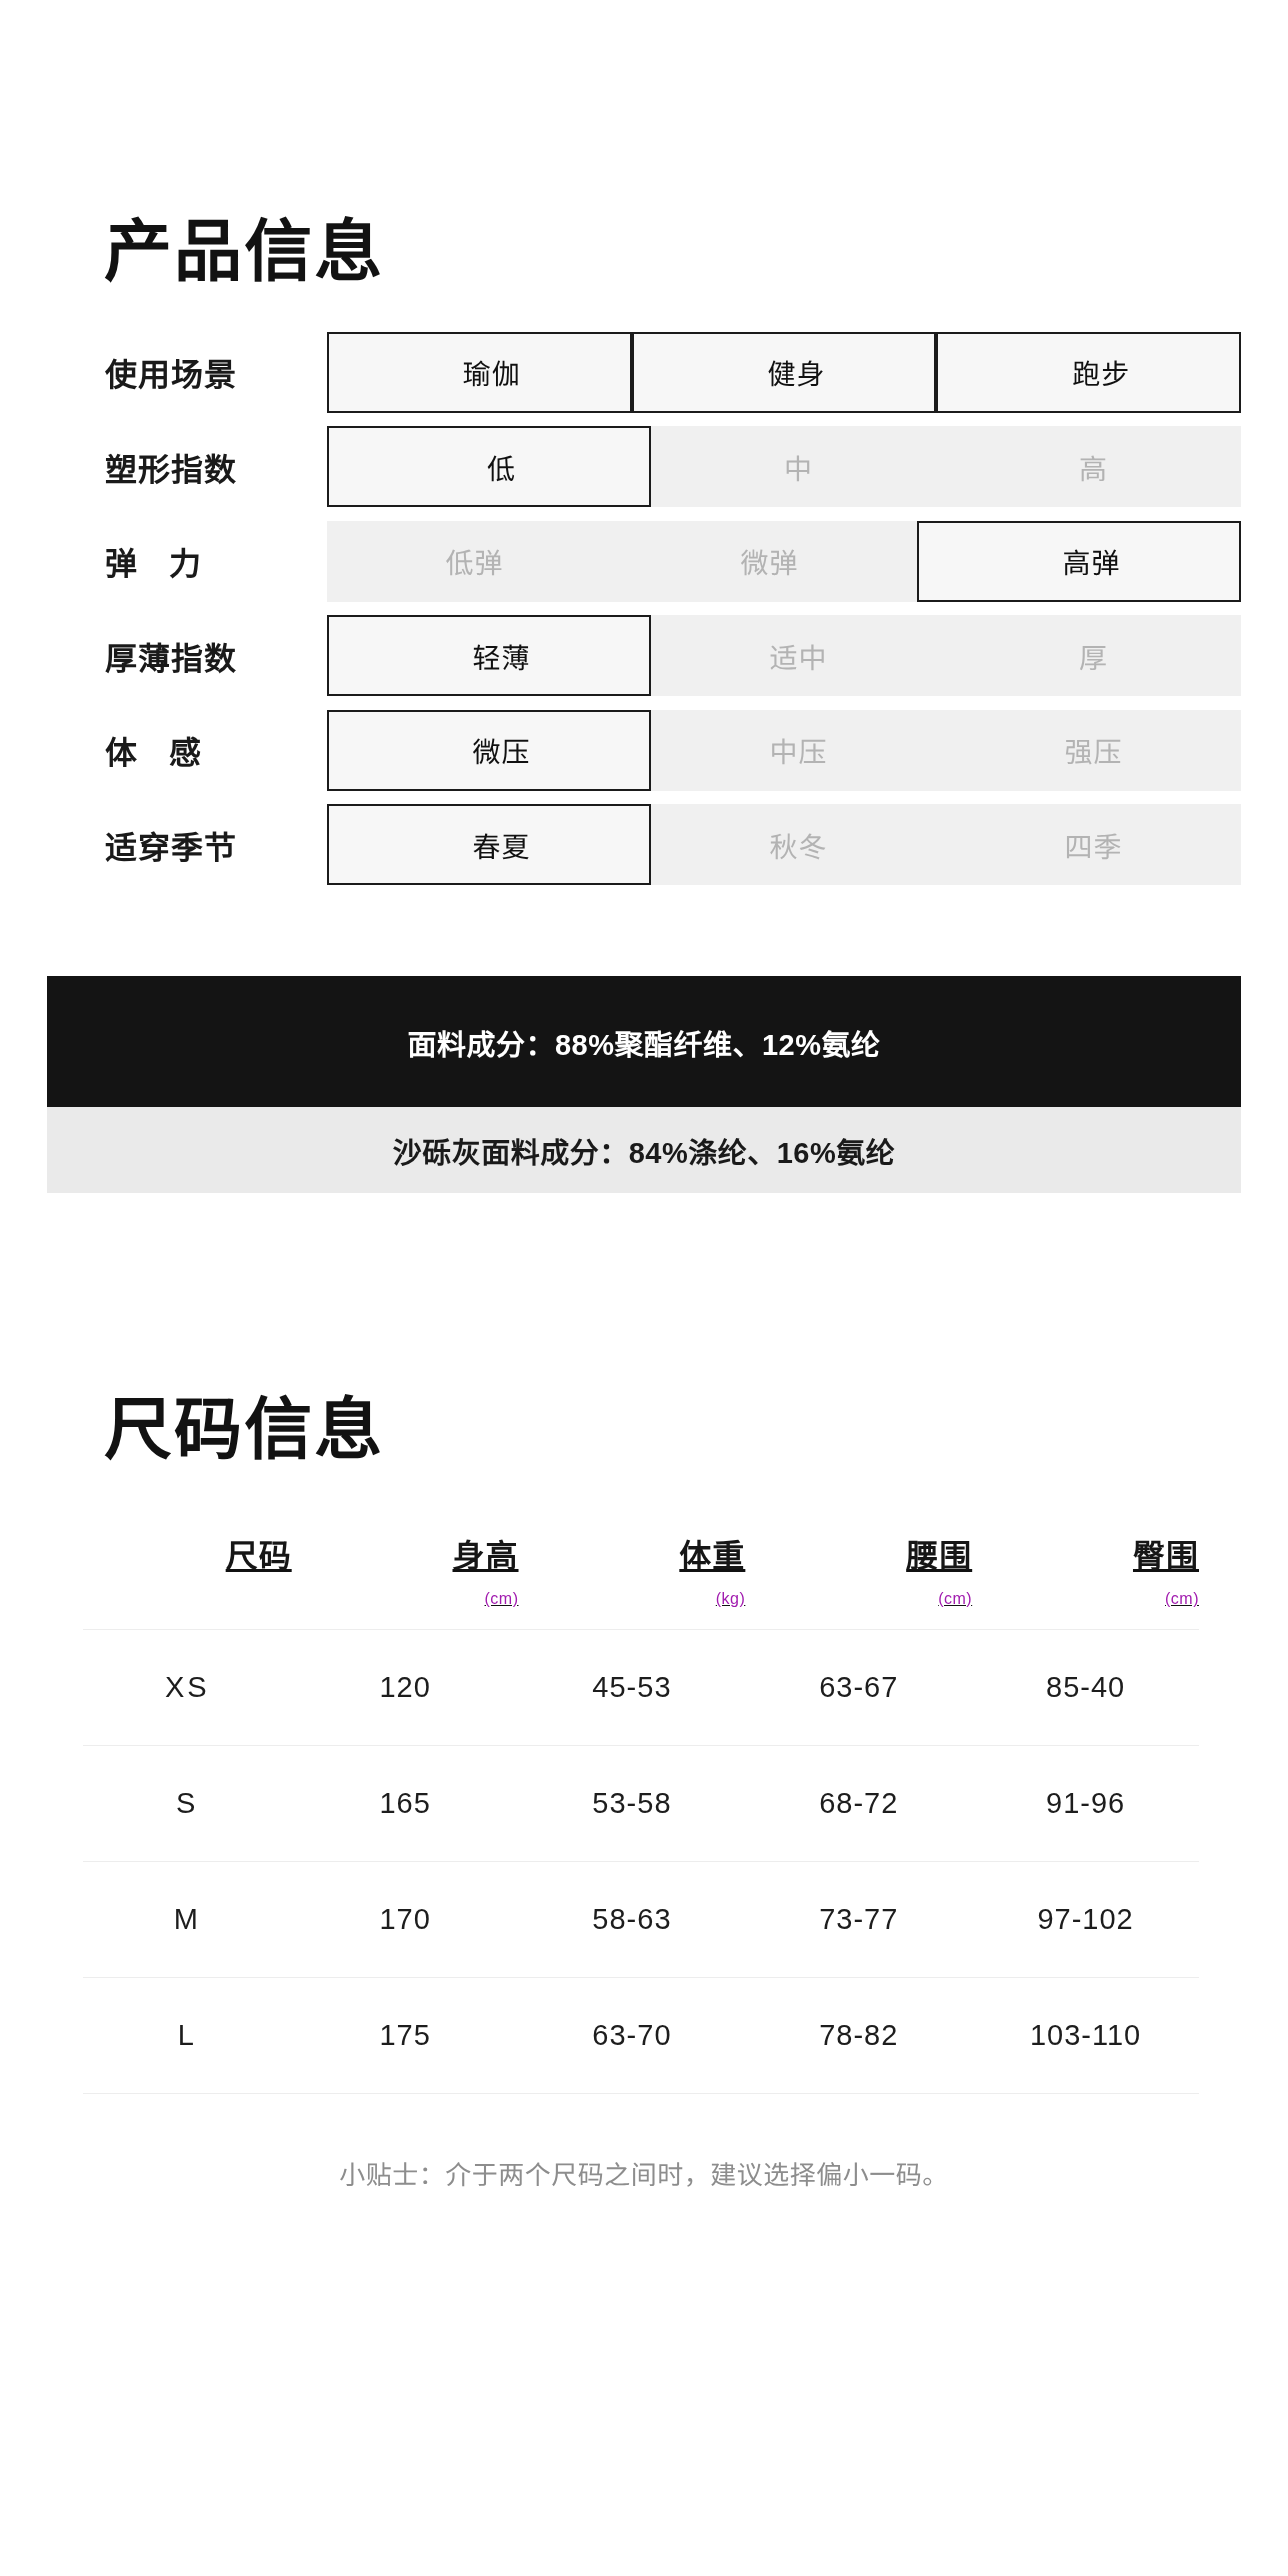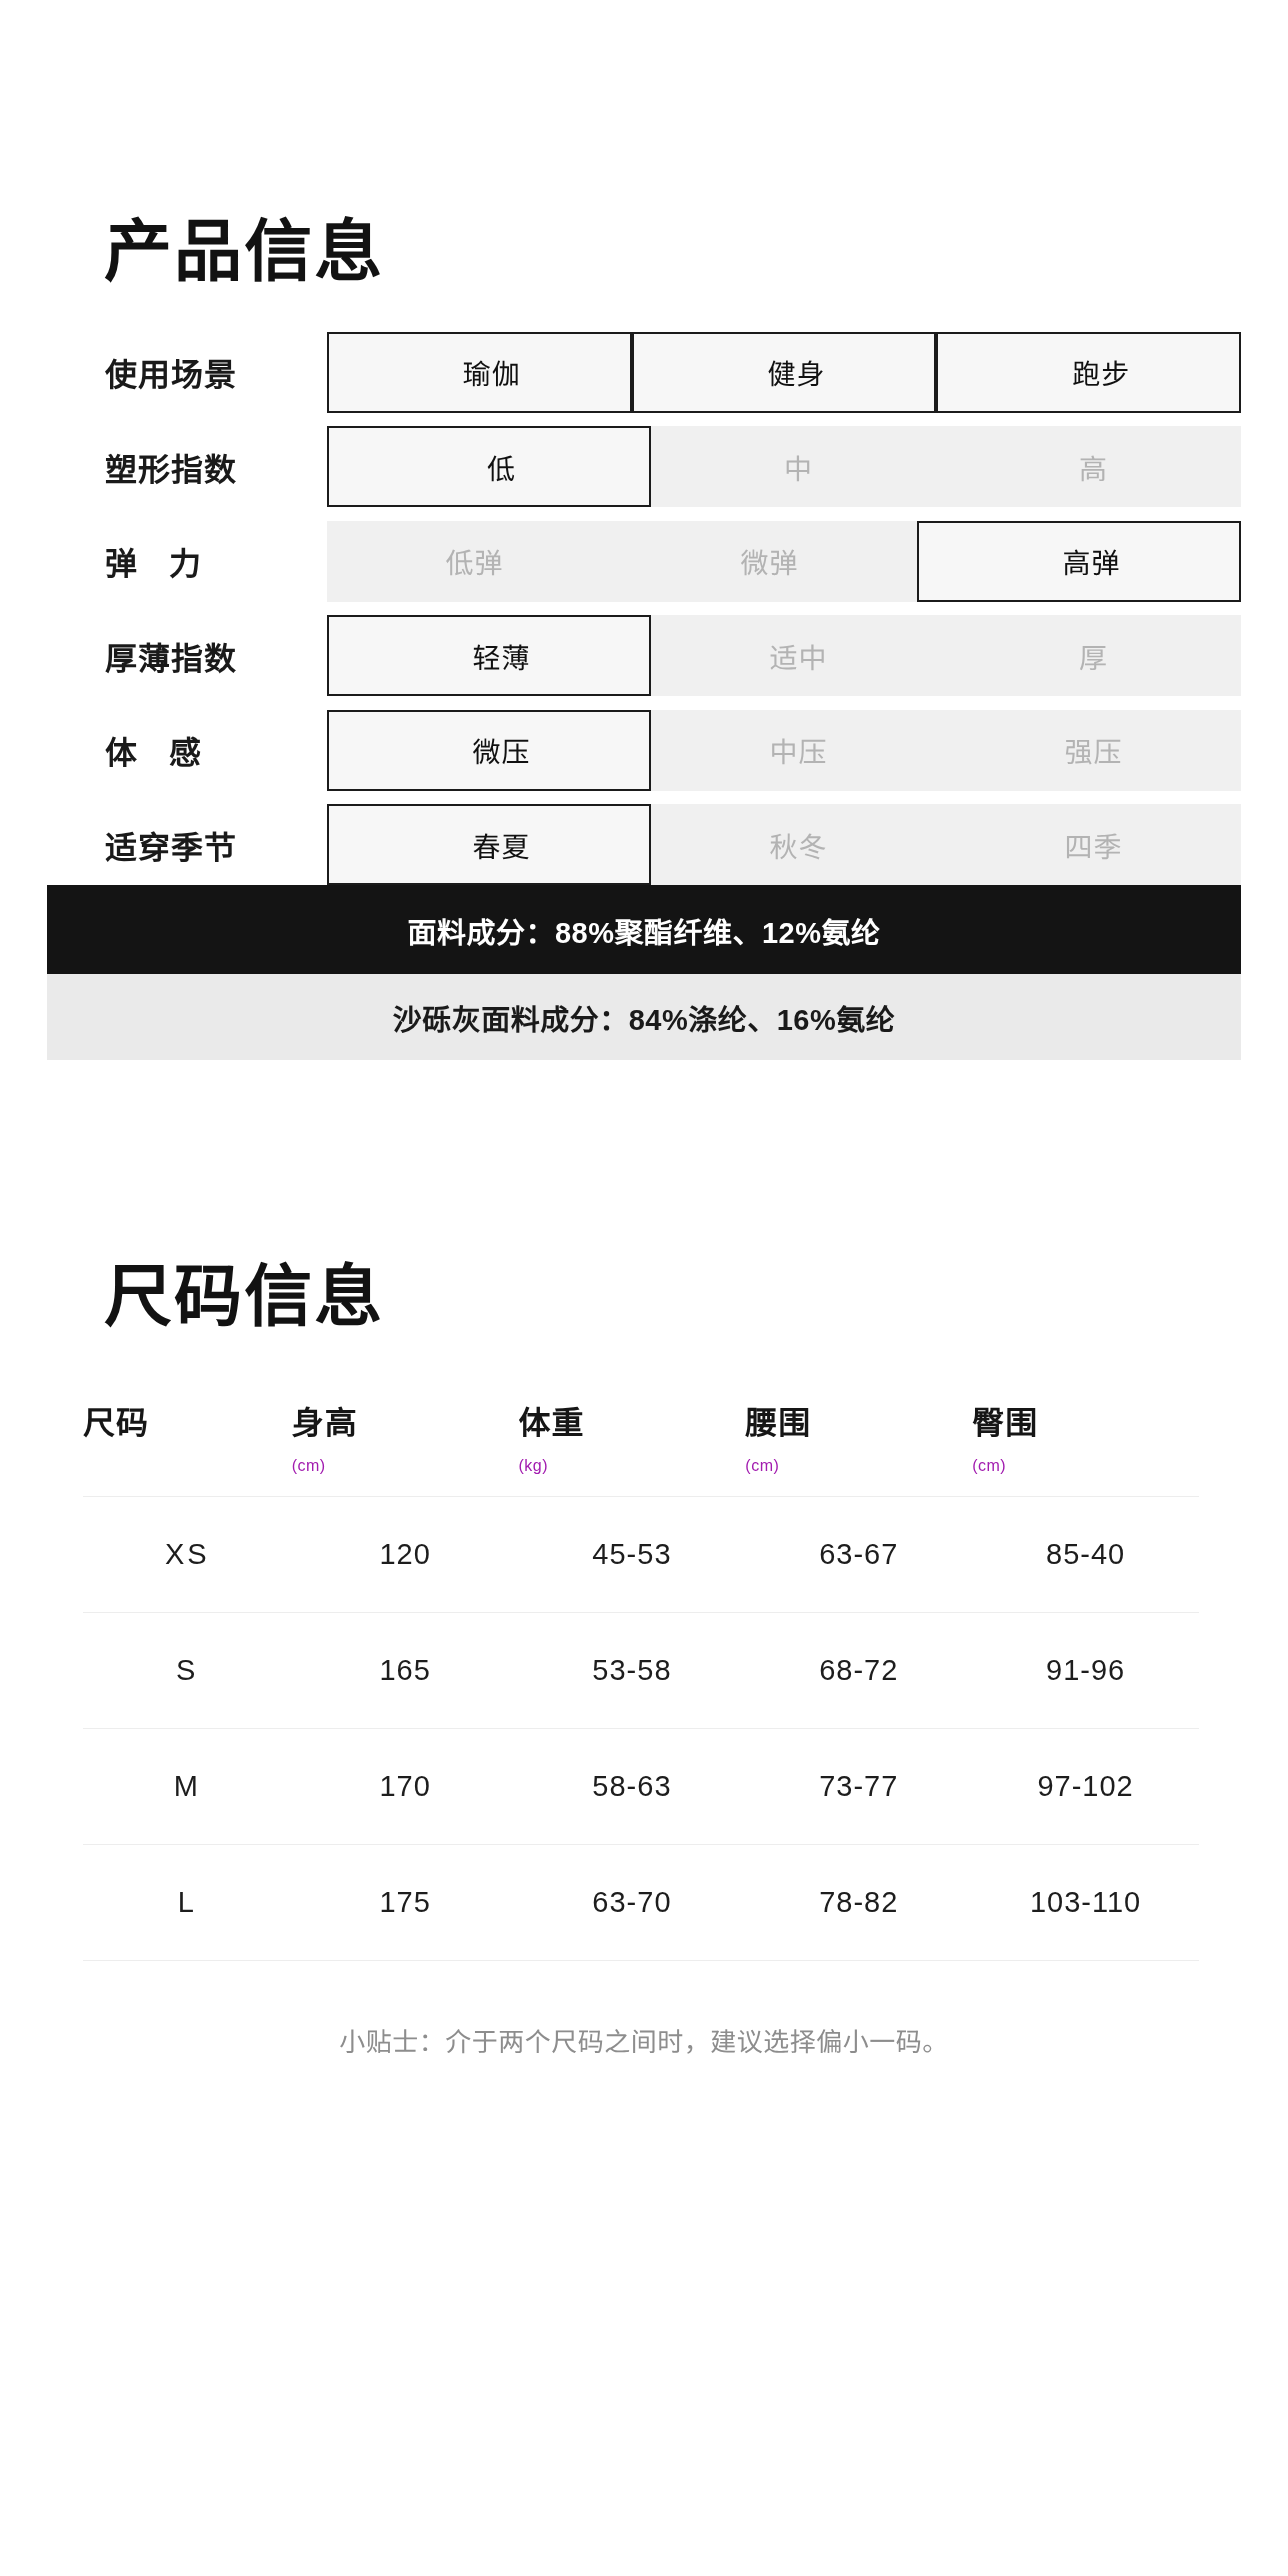--- a/index.html
+++ b/index.html
@@ -92,21 +92,22 @@
   .spec-cell.active {
     background: #f7f7f7;
     color: #111111;
     border: 2.6px solid #1b1b1b;
     z-index: 3;
     padding-left: 25px;
   }
 
   
   .fabric-bar {
-    height: 89px;
+    margin-top: 91px;
+    height: 131px;
     background: #141414;
     color: #ffffff;
     display: flex;
     align-items: center;
     justify-content: center;
     font-size: 29px;
     font-weight: 700;
     letter-spacing: 0.5px;
   }
   .fabric-bar-alt {
@@ -126,21 +127,22 @@
     margin-top: 75px;
     padding: 0 42px 0 36px;
   }
   .size-head {
     display: flex;
     align-items: flex-start;
     padding-bottom: 21px;
   }
   .size-head .col {
     flex: 1;
-    text-align: left;
+    text-align: right;
+    text-decoration: underline;
   }
   .size-head .col:first-child {
     flex: 0.92;
   }
   .size-head .h-main {
     font-size: 32px;
     font-weight: 700;
     color: #161616;
     letter-spacing: 1px;
     line-height: 1.15;

